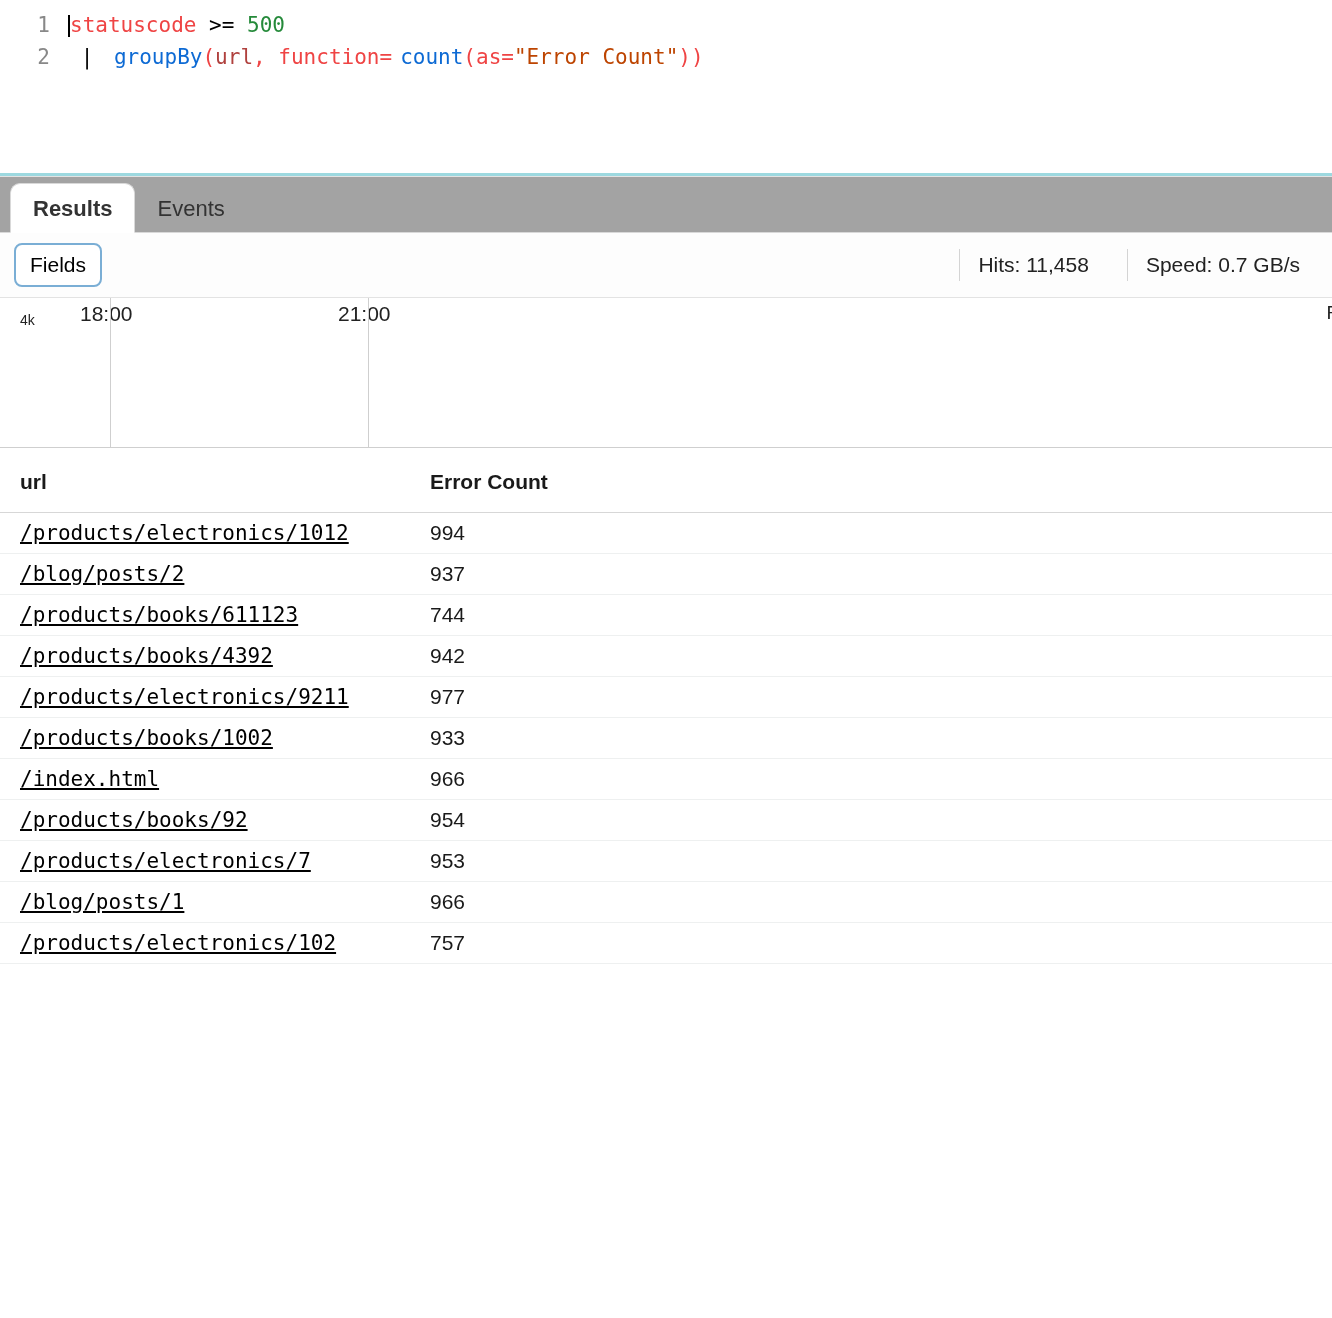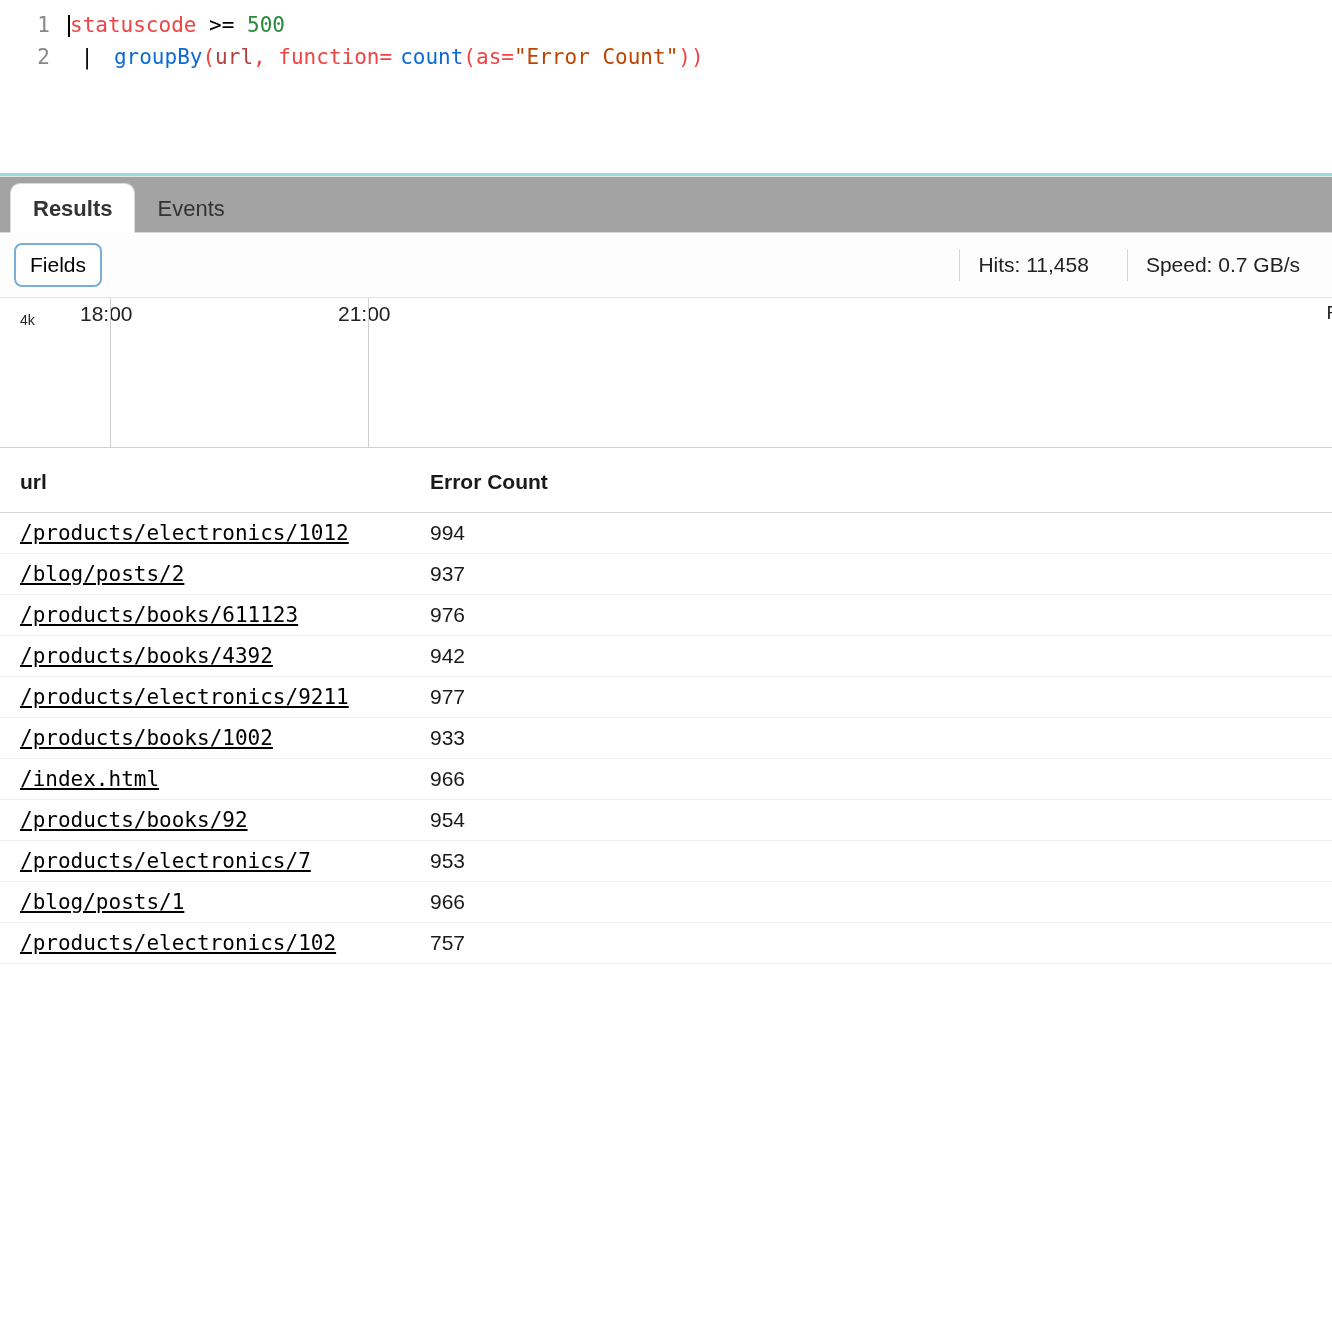--- a/index.html
+++ b/index.html
@@ -261,21 +261,21 @@
             <tr>
               <td class="url">/products/electronics/1012</td>
               <td class="count">994</td>
             </tr>
             <tr>
               <td class="url">/blog/posts/2</td>
               <td class="count">937</td>
             </tr>
             <tr>
               <td class="url">/products/books/611123</td>
-              <td class="count">976</td>
+              <td class="count">744</td>
             </tr>
             <tr>
               <td class="url">/products/books/4392</td>
               <td class="count">942</td>
             </tr>
             <tr>
               <td class="url">/products/electronics/9211</td>
               <td class="count">977</td>
             </tr>
             <tr>

